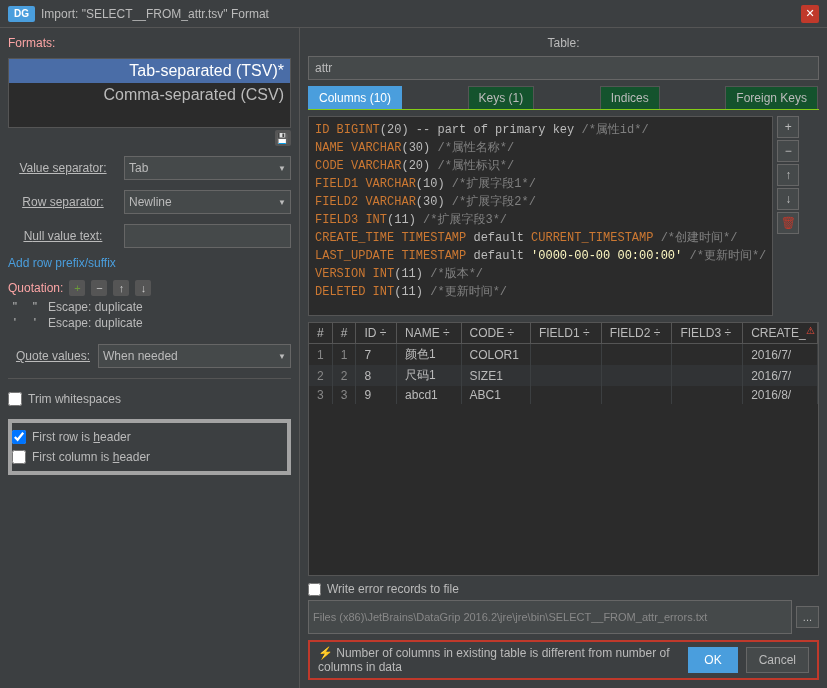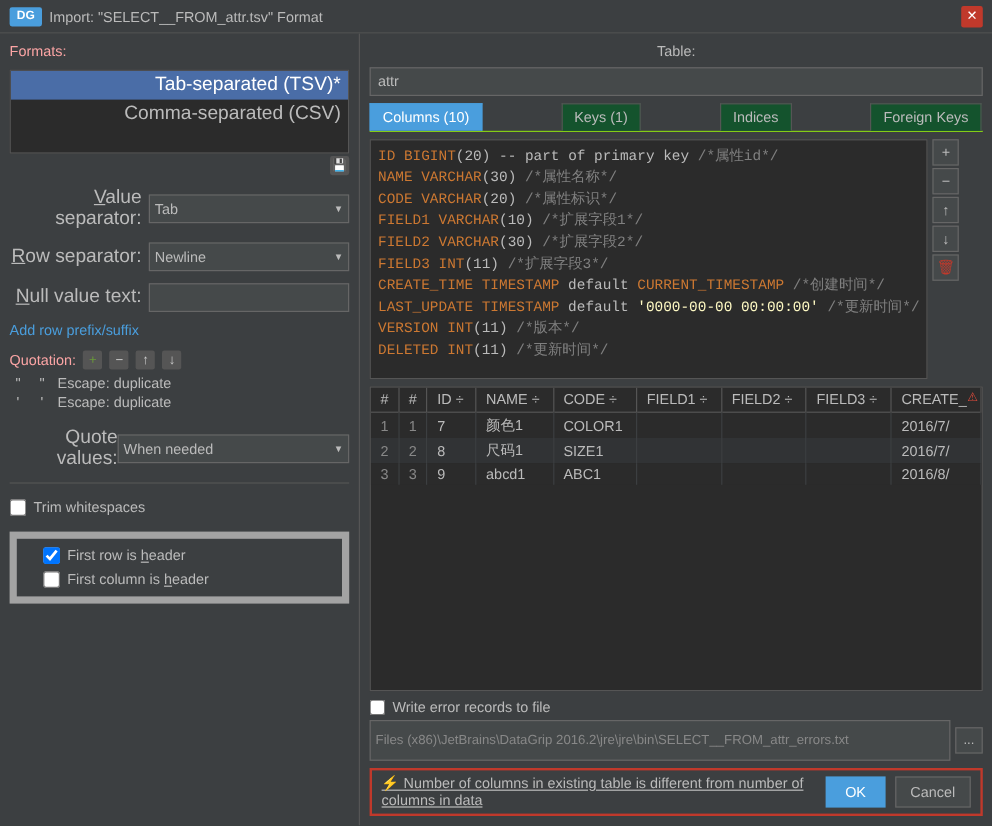--- a/index.html
+++ b/index.html
@@ -101,22 +101,23 @@
 
     .field-row {
       display: flex;
       align-items: center;
       gap: 6px;
       margin-top: 4px;
     }
     .field-label {
       width: 110px;
       color: #bbbbbb;
-      font-size: 16px;
-      text-align: right;
+      font-size: 12px;
+      text-align: center;
+      text-decoration: underline;
     }
     .field-label u {
       text-decoration: underline;
     }
 
     .select-dropdown {
       flex: 1;
       background: #45494a;
       border: 1px solid #666;
       color: #bbbbbb;
@@ -214,22 +215,22 @@
       height: 14px;
       cursor: pointer;
     }
     .checkbox-label {
       font-size: 12px;
       color: #bbbbbb;
     }
     .checkbox-label u { text-decoration: underline; }
 
     .checkbox-group-highlighted {
-      border: 6px solid #a3a3a3;
-      padding: 4px 22px;
+      border: 4px solid #a3a3a3;
+      padding: 4px 0;
       margin-top: 4px;
     }
 
     
     .right-panel {
       flex: 1;
       background: #3c3f41;
       padding: 8px;
       display: flex;
       flex-direction: column;
@@ -408,21 +409,20 @@
       align-items: center;
       background: #3c3f41;
       border: 2px solid #c0392b;
       padding: 4px 8px;
       gap: 8px;
     }
     .alert-text {
       flex: 1;
       color: #bbbbbb;
       font-size: 12px;
-      text-decoration: underline;
     }
     .ok-btn {
       background: #4a9edd;
       color: #fff;
       border: none;
       padding: 4px 16px;
       cursor: pointer;
       font-size: 12px;
       height: 26px;
     }

